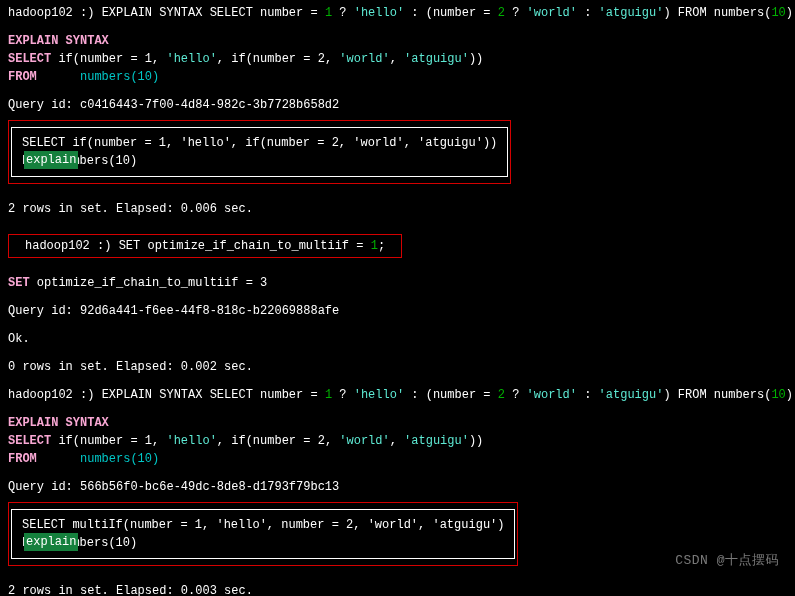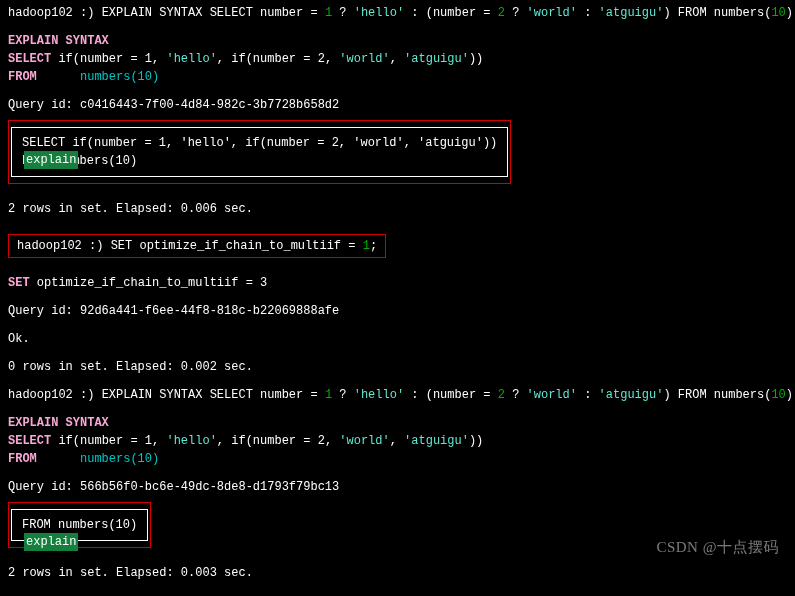--- a/index.html
+++ b/index.html
@@ -38,24 +38,24 @@
     left: 12px;
     background: #15803d;
     padding: 0 2px;
     font-weight: normal;
     margin-top: 32px;
   }
   .spacer { height: 10px; }
   .watermark {
     position: absolute;
     right: 16px;
-    bottom: 38px;
+    bottom: 26px;
     color: rgba(220,220,220,0.55);
-    font-family: Liberation Serif, serif;
-    font-size: 15px;
+    font-family: Liberation Mono, monospace;
+    font-size: 13px;
     letter-spacing: 0.5px;
     pointer-events: none;
   }
 </style>
 </head>
 <body>
 
 
 
 
@@ -77,21 +77,21 @@
     <div class="line">SELECT if(number = 1, 'hello', if(number = 2, 'world', 'atguigu'))</div>
     <div class="line">FROM numbers(10)</div>
   </div>
 </div>
 
 <div class="spacer"></div>
 <div class="line">2 rows in set. Elapsed: 0.006 sec.</div>
 <div class="spacer"></div>
 
 
-<div class="box-red" style="padding:2px 8px;">
+<div class="box-red" style="padding:2px 16px;">
   <div class="line"><span>hadoop102 :) </span><span>SET optimize_if_chain_to_multiif = </span><span class="gr">1</span><span>;</span></div>
 </div>
 
 <div class="spacer"></div>
 
 <div class="line"><span class="kw">SET</span><span> optimize_if_chain_to_multiif = 3</span></div>
 
 <div class="spacer"></div>
 <div class="line"><span>Query id: </span><span>92d6a441-f6ee-44f8-818c-b22069888afe</span></div>
 <div class="spacer"></div>
@@ -108,20 +108,21 @@
 <div class="line"><span class="kw">EXPLAIN SYNTAX</span></div>
 <div class="line"><span class="kw">SELECT</span><span> if(number = 1, </span><span class="or">'hello'</span><span>, if(number = 2, </span><span class="or">'world'</span><span>, </span><span class="or">'atguigu'</span><span>))</span></div>
 <div class="line"><span class="kw">FROM</span><span class="cy"> numbers(10)</span></div>
 
 <div class="spacer"></div>
 <div class="line"><span>Query id: </span><span>566b56f0-bc6e-49dc-8de8-d1793f79bc13</span></div>
 
 <div class="box-red">
   <div class="box-white">
     <div class="legend">explain</div>
+    <div class="line">SELECT multiIf(number = 1, 'hello', number = 2, 'world', 'atguigu')</div>
     <div class="line">FROM numbers(10)</div>
   </div>
 </div>
 
 <div class="spacer"></div>
 <div class="line">2 rows in set. Elapsed: 0.003 sec.</div>
 
 <div class="watermark">CSDN @十点摆码</div>
 
 

